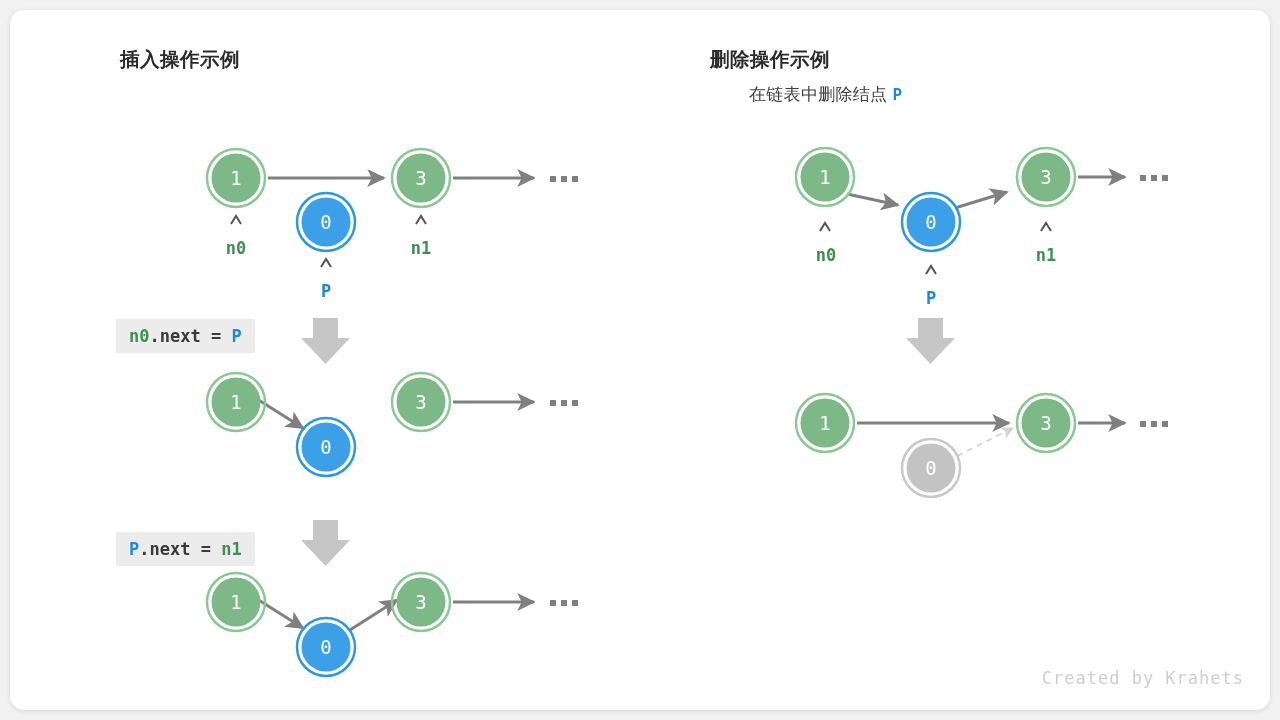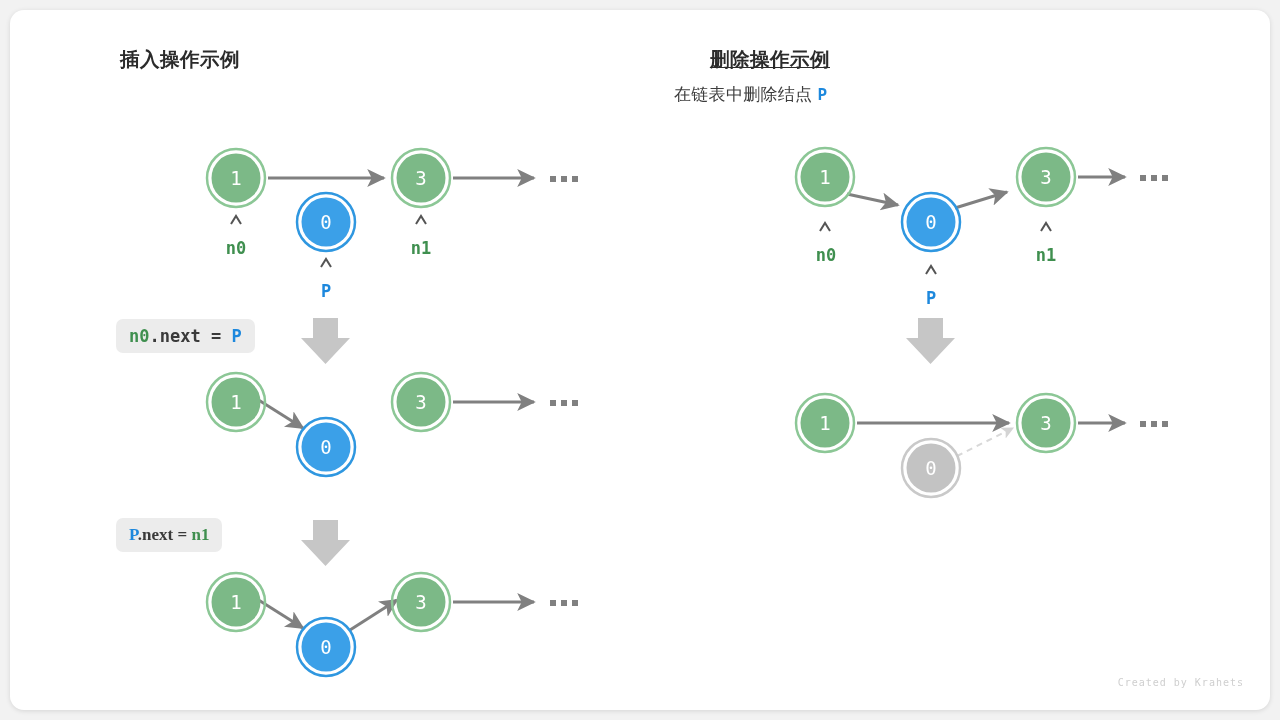--- a/index.html
+++ b/index.html
@@ -56,21 +56,21 @@
     font-family: "DejaVu Sans Mono", "Liberation Mono", monospace;
     font-weight: bold;
     font-size: 16px;
   }
   .g { color: #3f8f4f; }
   .b { color: #1d88dd; }
 
   .codebox {
     position: absolute;
     background: #ececec;
-    border-radius: 7px;
+    border-radius: 1px;
     height: 34px;
     line-height: 34px;
     padding: 0 13px;
     font-family: "DejaVu Sans Mono", "Liberation Mono", monospace;
     font-size: 17px;
     color: #3a3a3a;
     white-space: nowrap;
     box-sizing: border-box;
   }
   .codebox .k { font-weight: bold; }
@@ -87,50 +87,50 @@
     transform: translateX(-50%);
   }
   .nodelabel.green { color: #3f8f4f; }
   .nodelabel.blue { color: #1d88dd; }
 
   .credit {
     position: absolute;
     right: 36px;
     bottom: 32px;
     font-family: "DejaVu Sans Mono", "Liberation Mono", monospace;
-    font-size: 10px;
+    font-size: 17px;
     color: #cfcfcf;
     letter-spacing: 1px;
     white-space: nowrap;
   }
   .nodeval {
     font-family: "DejaVu Sans Mono", "Liberation Mono", monospace;
     font-size: 19px;
     font-weight: normal;
     fill: #ffffff;
   }
 </style>
 </head>
 <body>
 
 <div id="root">
   <div class="card"></div>
 
   <div class="panel-title" style="left:120px; top:46px;">插入操作示例</div>
 
-  <div class="panel-title" style="left:710px; top:46px;text-decoration:underline;">删除操作示例</div>
-  <div class="panel-sub" style="left:674px; top:83px;">
+  <div class="panel-title" style="left:710px; top:46px;">删除操作示例</div>
+  <div class="panel-sub" style="left:749px; top:83px;">
     <span>在链表中删除结点 </span><span class="mono b">P</span>
   </div>
 
   <div class="codebox" style="left:116px; top:319px;">
     <span class="kg">n0</span><span class="k">.next = </span><span class="kb">P</span>
   </div>
 
-  <div class="codebox" style="left:116px; top:518px;font-family:Liberation Serif, serif;">
+  <div class="codebox" style="left:116px; top:532px;">
     <span class="kb">P</span><span class="k">.next = </span><span class="kg">n1</span>
   </div>
 
 
   <div class="nodelabel green" style="left:236px; top:238px;">n0</div>
   <div class="nodelabel blue" style="left:326px; top:281px;">P</div>
   <div class="nodelabel green" style="left:421px; top:238px;">n1</div>
 
   <div class="nodelabel green" style="left:826px; top:245px;">n0</div>
   <div class="nodelabel blue" style="left:931px; top:288px;">P</div>

